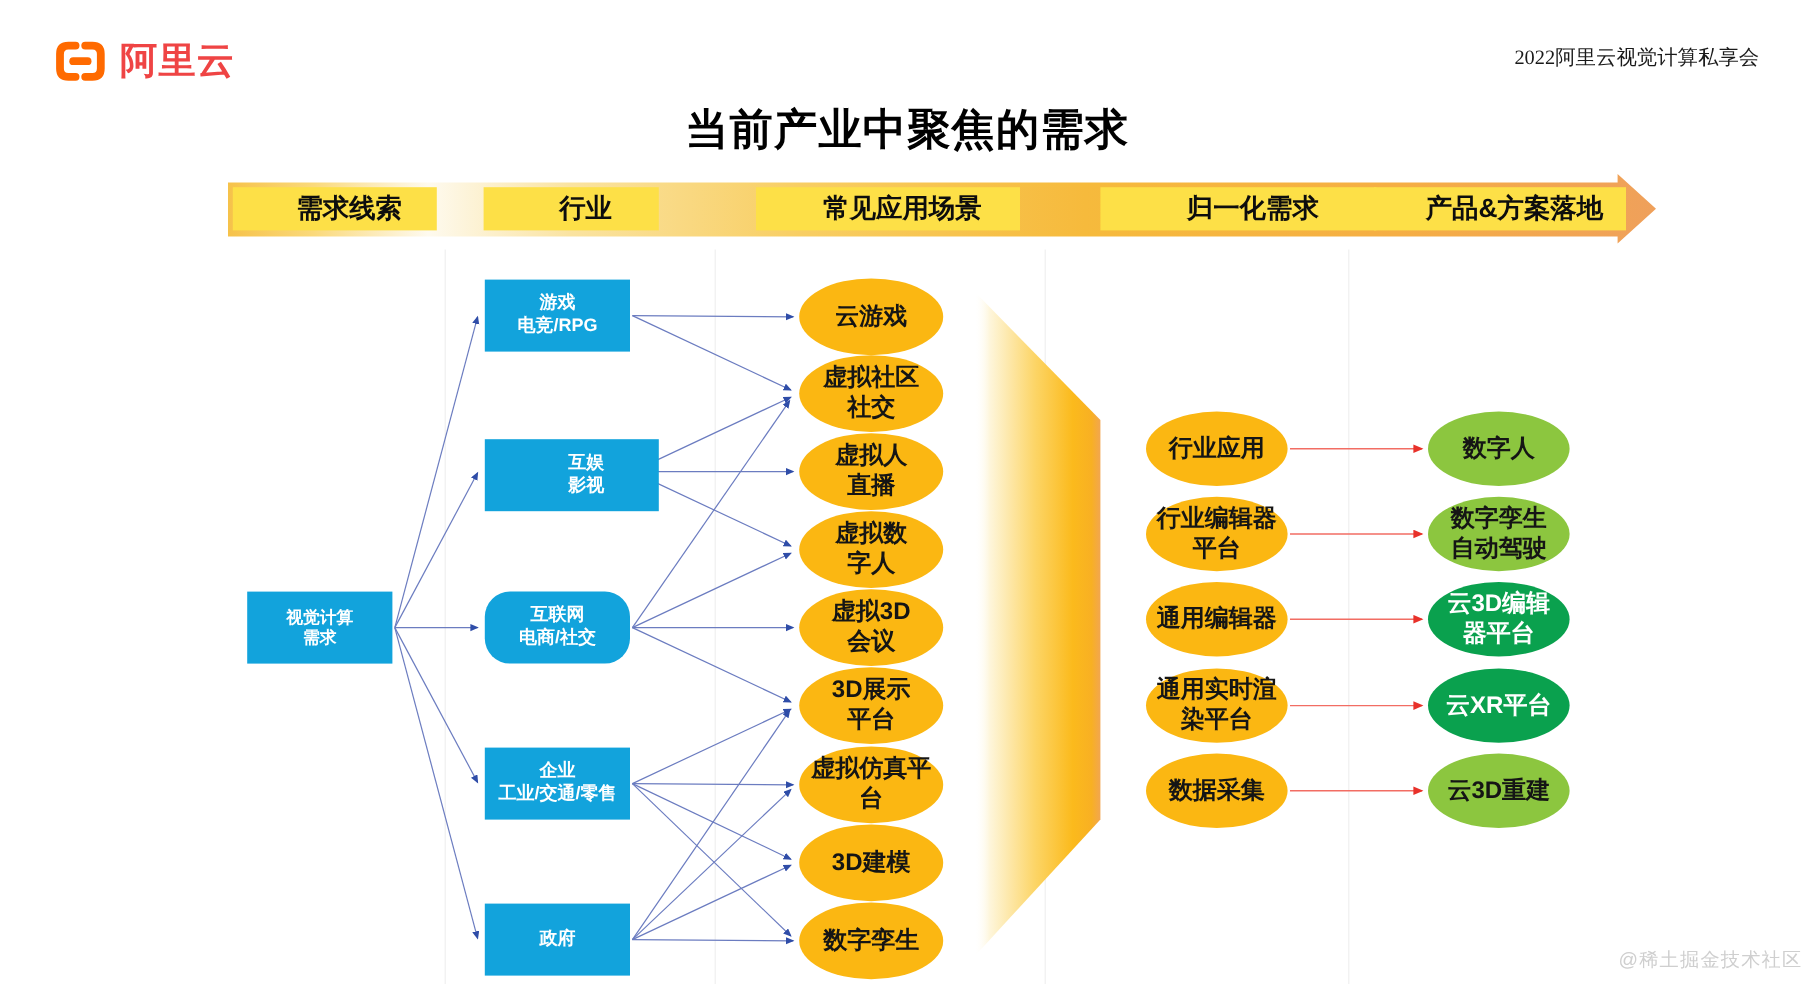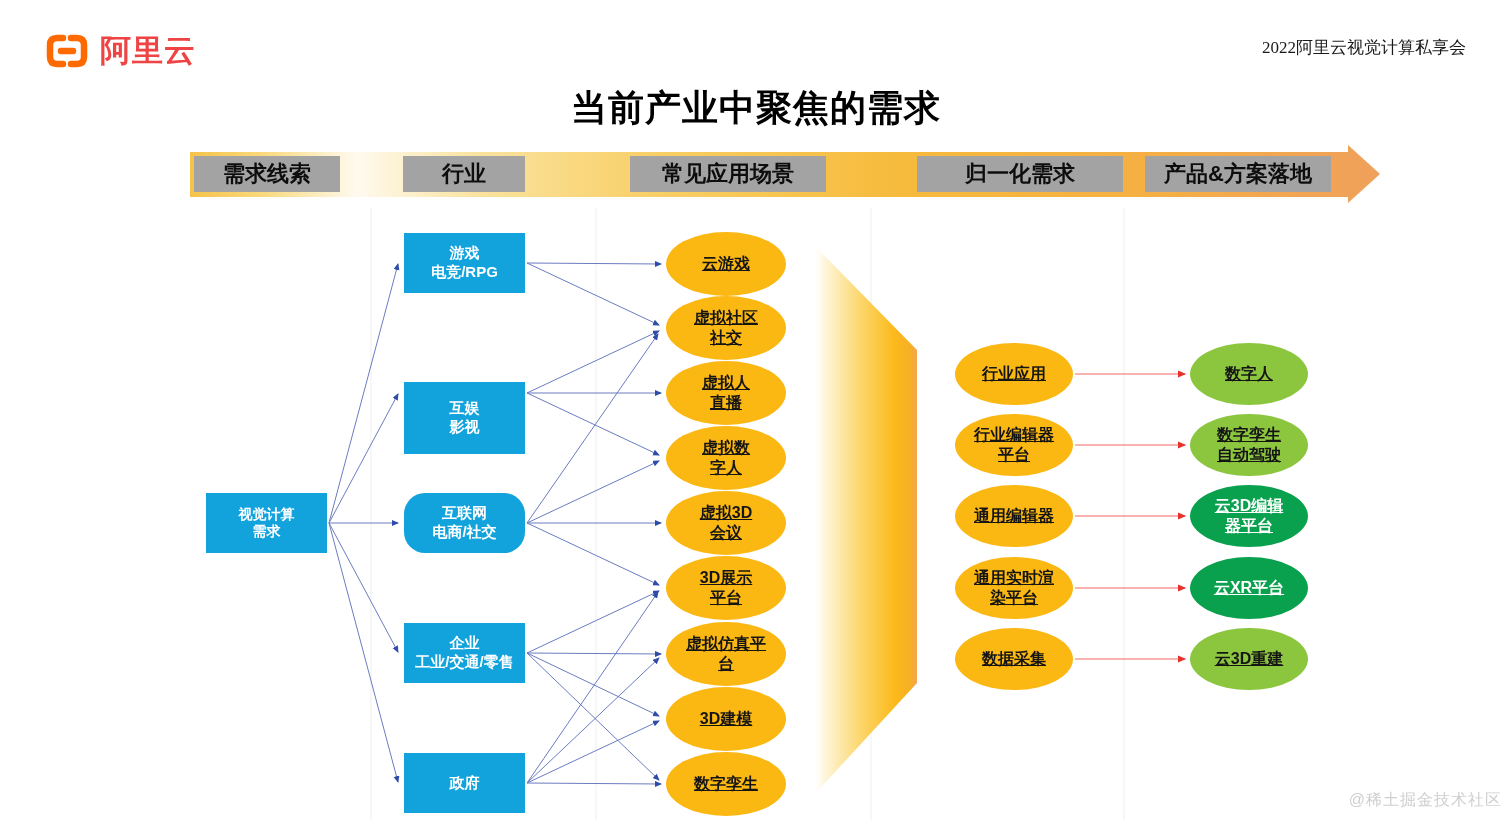--- a/index.html
+++ b/index.html
@@ -9,28 +9,28 @@
   }
   .abs{position:absolute;}
   
   .logo{left:44px;top:30px;display:flex;align-items:center;gap:10px;}
   .logo-text{color:#ef4444;font-size:31px;font-weight:bold;letter-spacing:1px;}
   .event-title{right:46px;top:36px;font-family:"Liberation Serif","DejaVu Serif",serif;
     font-size:17px;color:#1a1a1a;}
   .page-title{left:0;top:60px;width:1512px;text-align:center;
     font-size:36px;font-weight:bold;color:#000;letter-spacing:1px;margin-top:24px;}
   
-  .band-label{top:156px;height:36px;background:#a3a3a3;display:flex;align-items:center;
-    justify-content:center;font-size:22px;font-weight:bold;color:#0d0d0d;}
+  .band-label{top:156px;height:36px;background:#fde047;display:flex;align-items:center;
+    justify-content:center;font-size:22px;font-weight:bold;color:#0d0d0d;padding-left:24px;}
   
   .node{position:absolute;display:flex;align-items:center;justify-content:center;
     text-align:center;white-space:pre-line;font-weight:bold;line-height:1.25;}
   .box{background:#12A3DC;color:#ffffff;font-size:15px;}
   .root-box{font-size:14px;}
-  .ellipse{border-radius:50%;font-size:16px;color:#151515;text-decoration:underline;}
+  .ellipse{border-radius:50%;font-size:20px;color:#151515;}
   .el-yellow{background:#FBB712;}
   .el-lgreen{background:#8CC63F;}
   .el-dgreen{background:#0AA14E;color:#ffffff;}
   .watermark{right:10px;bottom:16px;font-size:16px;color:#cfcfcf;letter-spacing:1px;}
   svg.overlay{position:absolute;left:0;top:0;z-index:0;}
   .node,.band-label,.logo,.event-title,.page-title,.watermark{z-index:2;}
 </style>
 </head>
 <body>
 
@@ -128,21 +128,21 @@
 <div class="abs band-label" style="left:403px;width:122px;">行业</div>
 <div class="abs band-label" style="left:630px;width:196px;">常见应用场景</div>
 <div class="abs band-label" style="left:917px;width:206px;">归一化需求</div>
 <div class="abs band-label" style="left:1145px;width:186px;text-align:right;">产品&amp;方案落地</div>
 
 <div class="node box root-box" style="left:206px;top:493px;width:121px;height:60px;">视觉计算
 需求</div>
 
 <div class="node box" style="left:404px;top:233px;width:121px;height:60px;">游戏
 电竞/RPG</div>
-<div class="node box" style="left:404px;top:382px;width:121px;height:72px;">互娱
+<div class="node box" style="left:404px;top:366px;width:121px;height:60px;padding-left:24px;">互娱
 影视</div>
 <div class="node box" style="left:404px;top:493px;width:121px;height:60px;border-radius:21px;">互联网
 电商/社交</div>
 <div class="node box" style="left:404px;top:623px;width:121px;height:60px;">企业
 工业/交通/零售</div>
 <div class="node box" style="left:404px;top:753px;width:121px;height:60px;">政府</div>
 
 <div class="node ellipse el-yellow" style="left:666px;top:232px;width:120px;height:64px;">云游戏</div>
 <div class="node ellipse el-yellow" style="left:666px;top:296px;width:120px;height:64px;">虚拟社区
 社交</div>

